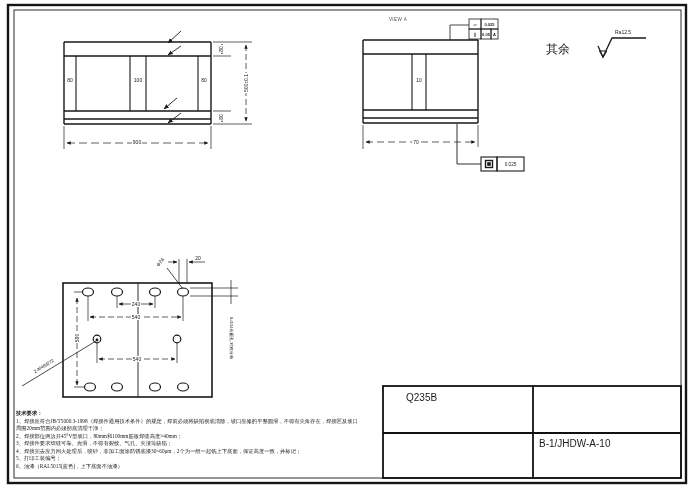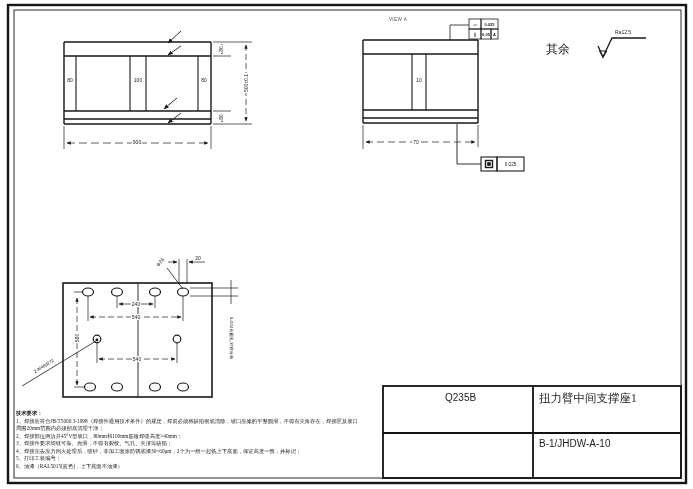--- a/index.html
+++ b/index.html
@@ -10,21 +10,21 @@
   .c{transform:translate(-50%,-50%);}            
   .r90{transform:translate(-50%,-50%) rotate(-90deg);}
   .bg{background:#ffffff;padding:0 1px;}
   .dim{font-size:5px;}
   .tiny{font-size:4px;font-weight:bold;}
   .viewtag{font-size:4.6px;letter-spacing:.4px;color:#555;}
   .tech{position:absolute;left:16px;top:410px;width:347px;font-size:5.3px;
         line-height:1.42;font-family:"Liberation Serif",serif;color:#222;}
   .tech div{margin:0;}
   .qiyu{font-size:12px;font-family:"Liberation Serif",serif;}
-  .tb-mat{font-size:10px;margin-left:39px;}
+  .tb-mat{font-size:10px;}
   .tb-name{font-size:11.5px;font-family:"Liberation Serif",serif;}
   .tb-no{font-size:10px;}
 </style>
 </head>
 <body>
 
 <div id="canvas">
 
   <svg width="693" height="489" viewBox="0 0 693 489">
     <defs>
@@ -168,16 +168,15 @@
     <div style="font-weight:bold;">技术要求：</div>
     <div>1、焊接应符合JB/T5000.3-1998《焊接件通用技术条件》的规定，焊前必须将缺陷彻底清除，坡口应修的平整圆滑，不得有尖角存在，焊接区及坡口周围20mm范围内必须彻底清理干净；</div>
     <div>2、焊接部位两边开45°V型坡口，80mm和100mm筋板焊缝高度&gt;40mm；</div>
     <div>3、焊接件要求焊缝可靠、光滑，不得有裂纹、气孔、夹渣等缺陷；</div>
     <div>4、焊接完去应力回火处理后，喷砂，非加工面涂防锈底漆30~60μm，2个为一组一起铣上下底面，保证高度一致，并标记；</div>
     <div>5、打印工装编号；</div>
     <div>6、油漆（RAL5015(蓝色)，上下底面不油漆）</div>
   </div>
 
   <div class="lbl tb-mat" style="left:406px;top:392px;">Q235B</div>
-  <div class="lbl tb-name" style="left:539px;top:391px;">扭力臂中间支撑座1</div>
   <div class="lbl tb-no" style="left:539px;top:438px;">B-1/JHDW-A-10</div>
 
 </div>
 
 </body></html>

